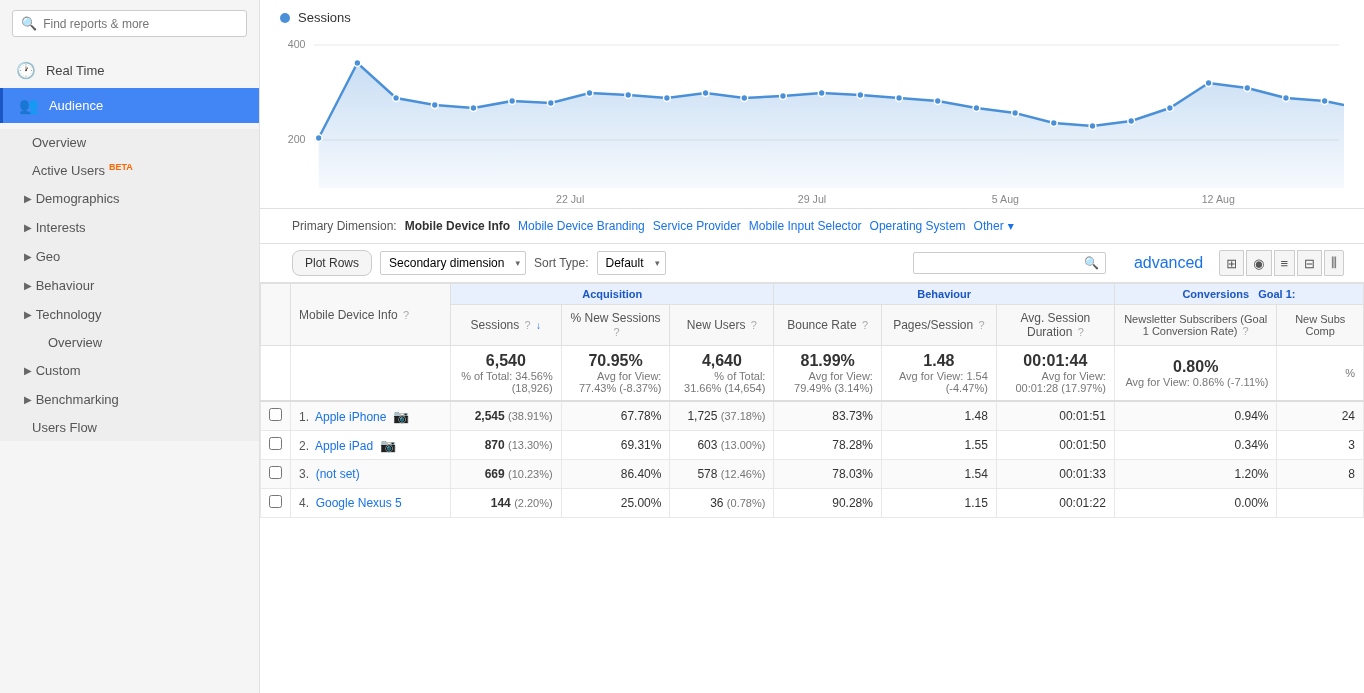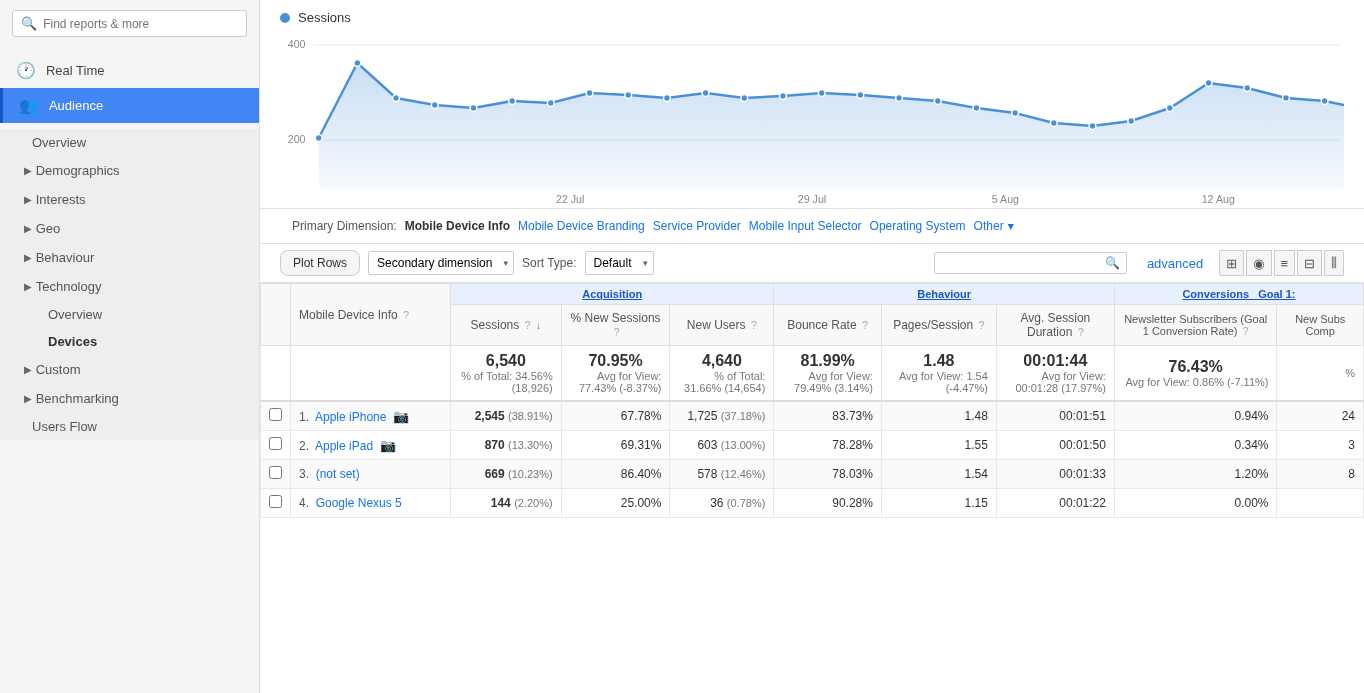--- a/index.html
+++ b/index.html
@@ -140,20 +140,21 @@
       flex-shrink: 0;
     }
     .btn-plot-rows {
       padding: 5px 12px;
       font-size: 12px;
       border: 1px solid #ccc;
       border-radius: 8px;
       background: #f5f5f5;
       color: #333;
       cursor: pointer;
+      margin-left: 12px;
     }
     .btn-plot-rows:disabled { color: #aaa; cursor: default; }
     .dropdown-select {
       padding: 4px 8px;
       font-size: 12px;
       border: 1px solid #ccc;
       border-radius: 2px;
       background: #fff;
       cursor: pointer;
       appearance: none;
@@ -181,21 +182,21 @@
       display: flex;
       align-items: center;
       border: 1px solid #ccc;
       border-radius: 2px;
       padding: 3px 6px;
       gap: 4px;
     }
     .search-field input {
       border: none; outline: none; font-size: 12px; width: 160px;
     }
-    .advanced-link { color: #1a73e8; cursor: pointer; font-size: 13px; margin-left: 12px; }
+    .advanced-link { color: #1a73e8; cursor: pointer; font-size: 16px; margin-left: 20px; }
     .view-icons { display: flex; gap: 2px; margin-left: 8px; }
     .view-icon-btn {
       padding: 4px 6px;
       border: 1px solid #ccc;
       background: #f5f5f5;
       cursor: pointer;
       font-size: 13px;
       color: #555;
     }
     .view-icon-btn:first-child { border-radius: 2px 0 0 2px; }
@@ -230,21 +231,20 @@
       vertical-align: middle;
     }
     td.left { text-align: left; }
     .section-header {
       background: #f0f5ff;
       font-weight: bold;
       font-size: 11px;
       color: #555;
       padding: 4px 8px;
       border: 1px solid #e0e0e0;
-      text-decoration: underline;
     }
     .big-num { font-weight: bold; font-size: 16px; color: #333; text-align: center; }
     .sub-text { font-size: 11px; color: #777; }
     .check-col { width: 24px; text-align: center; }
     .row-num { color: #555; text-align: right; }
     .device-link { color: #1a73e8; cursor: pointer; }
     .camera-icon { color: #aaa; margin-left: 4px; font-size: 13px; }
     .sort-arrow { color: #1a73e8; font-size: 10px; margin-left: 2px; }
     .help-icon { color: #aaa; font-size: 11px; margin-left: 2px; cursor: pointer; }
     tr:nth-child(even) td { background: #fafafa; }
@@ -271,20 +271,23 @@
     <div class="sidebar-item active">
       <span class="sidebar-icon">👥</span>
       <span class="sidebar-label">Audience</span>
     </div>
   </div>
 
   <div style="background:#eee;">
     <div class="sidebar-sub-item">
       <span>Overview</span>
     </div>
+    <div class="sidebar-sub-item">
+      <span>Active Users</span><span class="sidebar-beta">BETA</span>
+    </div>
     <div class="sidebar-expandable">
       <span class="sidebar-triangle">▶</span>
       <span>Demographics</span>
     </div>
     <div class="sidebar-expandable">
       <span class="sidebar-triangle">▶</span>
       <span>Interests</span>
     </div>
     <div class="sidebar-expandable">
       <span class="sidebar-triangle">▶</span>
@@ -293,23 +296,20 @@
     <div class="sidebar-expandable">
       <span class="sidebar-triangle">▶</span>
       <span>Behaviour</span>
     </div>
     <div class="sidebar-expandable">
       <span class="sidebar-triangle">▶</span>
       <span>Technology</span>
     </div>
     <div class="sidebar-sub-item" style="padding-left:48px;">
       <span>Overview</span>
-    </div>
-    <div class="sidebar-sub-item active" style="padding-left:48px;font-weight:bold;color:#333;">
-      <span>Devices</span>
     </div>
     <div class="sidebar-expandable">
       <span class="sidebar-triangle">▶</span>
       <span>Custom</span>
     </div>
     <div class="sidebar-expandable">
       <span class="sidebar-triangle">▶</span>
       <span>Benchmarking</span>
     </div>
     <div class="sidebar-sub-item">
@@ -487,21 +487,21 @@
           </td>
           <td>
             <div class="big-num">1.48</div>
             <div class="sub-text">Avg for View: 1.54 (-4.47%)</div>
           </td>
           <td>
             <div class="big-num">00:01:44</div>
             <div class="sub-text">Avg for View: 00:01:28 (17.97%)</div>
           </td>
           <td>
-            <div class="big-num">76.43%</div>
+            <div class="big-num">0.80%</div>
             <div class="sub-text">Avg for View: 0.86% (-7.11%)</div>
           </td>
           <td>
             <div class="sub-text">%</div>
           </td>
         </tr>
 
         <tr>
           <td class="check-col"><input type="checkbox" style=""></td>
           <td class="left">

